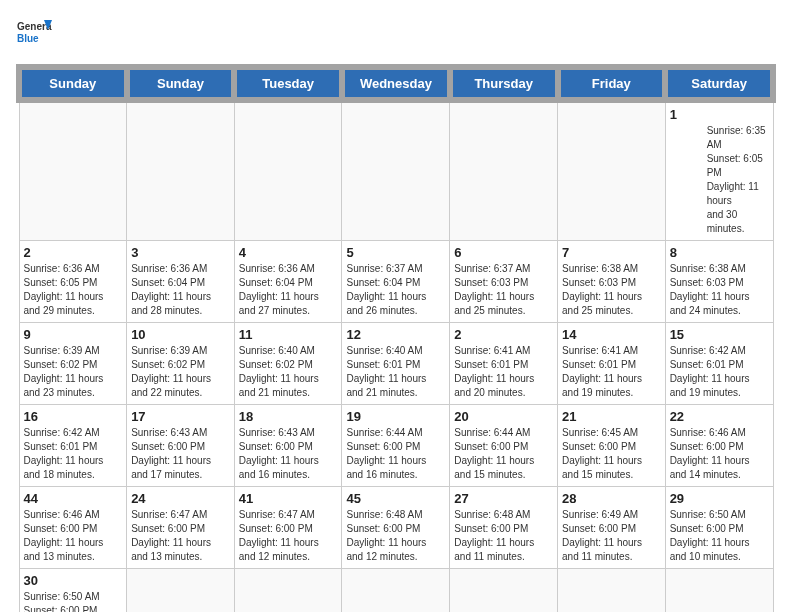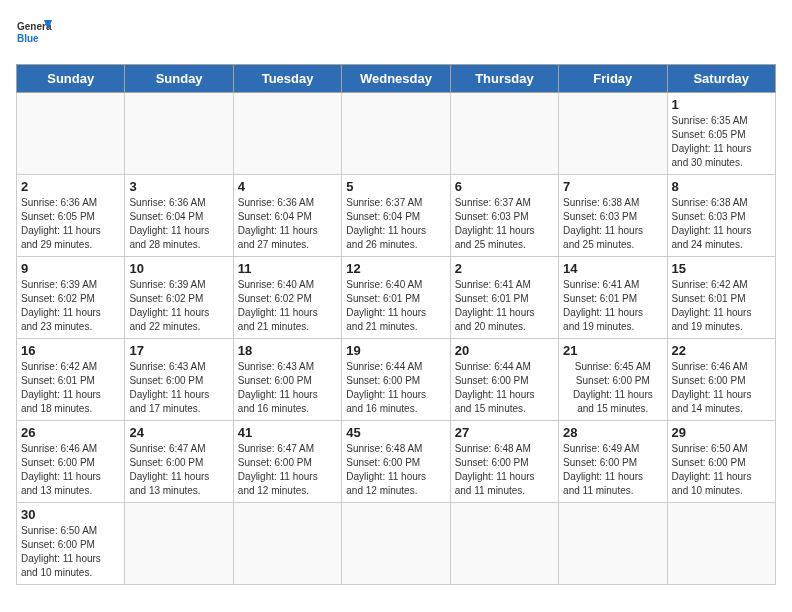--- a/index.html
+++ b/index.html
@@ -38,21 +38,21 @@
       width: 100%;
       border-collapse: collapse;
       font-size: 11px;
     }
     thead tr th {
       background: #2e6db4;
       color: #fff;
       padding: 6px 4px;
       font-weight: bold;
       font-size: 13px;
-      border: 1px solid #a3a3a3;
+      border: 6px solid #a3a3a3;
     }
     tbody tr td {
       border: 1px solid #ccc;
       vertical-align: top;
       padding: 4px;
       width: 108px;
       min-height: 70px;
       background: #fff;
     }
     .day-number {
@@ -109,21 +109,21 @@
   <tbody id="calendar-body">
   <tr>
         <td class="empty-cell"></td>
         <td class="empty-cell"></td>
         <td class="empty-cell"></td>
         <td class="empty-cell"></td>
         <td class="empty-cell"></td>
         <td class="empty-cell"></td>
         <td>
           <span class="day-number">1</span>
-          <div class="day-info" style="white-space: pre-line;">Sunrise: 6:35 AM
+          <div class="day-info" style="white-space: pre-line; margin-left: 37px;">Sunrise: 6:35 AM
 Sunset: 6:05 PM
 Daylight: 11 hours
 and 30 minutes.</div>
         </td>
       </tr>
       <tr>
         <td>
           <span class="day-number">2</span>
           <div class="day-info" style="white-space: pre-line;">Sunrise: 6:36 AM
 Sunset: 6:05 PM
@@ -255,36 +255,36 @@
         </td>
         <td>
           <span class="day-number">20</span>
           <div class="day-info" style="white-space: pre-line;">Sunrise: 6:44 AM
 Sunset: 6:00 PM
 Daylight: 11 hours
 and 15 minutes.</div>
         </td>
         <td>
           <span class="day-number">21</span>
-          <div class="day-info" style="white-space: pre-line; text-align: center;">Sunrise: 6:45 AM
+          <div class="day-info" style="white-space: pre-line;">Sunrise: 6:45 AM
 Sunset: 6:00 PM
 Daylight: 11 hours
 and 15 minutes.</div>
         </td>
         <td>
           <span class="day-number">22</span>
           <div class="day-info" style="white-space: pre-line;">Sunrise: 6:46 AM
 Sunset: 6:00 PM
 Daylight: 11 hours
 and 14 minutes.</div>
         </td>
       </tr>
       <tr>
         <td>
-          <span class="day-number">26</span>
+          <span class="day-number">44</span>
           <div class="day-info" style="white-space: pre-line;">Sunrise: 6:46 AM
 Sunset: 6:00 PM
 Daylight: 11 hours
 and 13 minutes.</div>
         </td>
         <td>
           <span class="day-number">24</span>
           <div class="day-info" style="white-space: pre-line;">Sunrise: 6:47 AM
 Sunset: 6:00 PM
 Daylight: 11 hours

